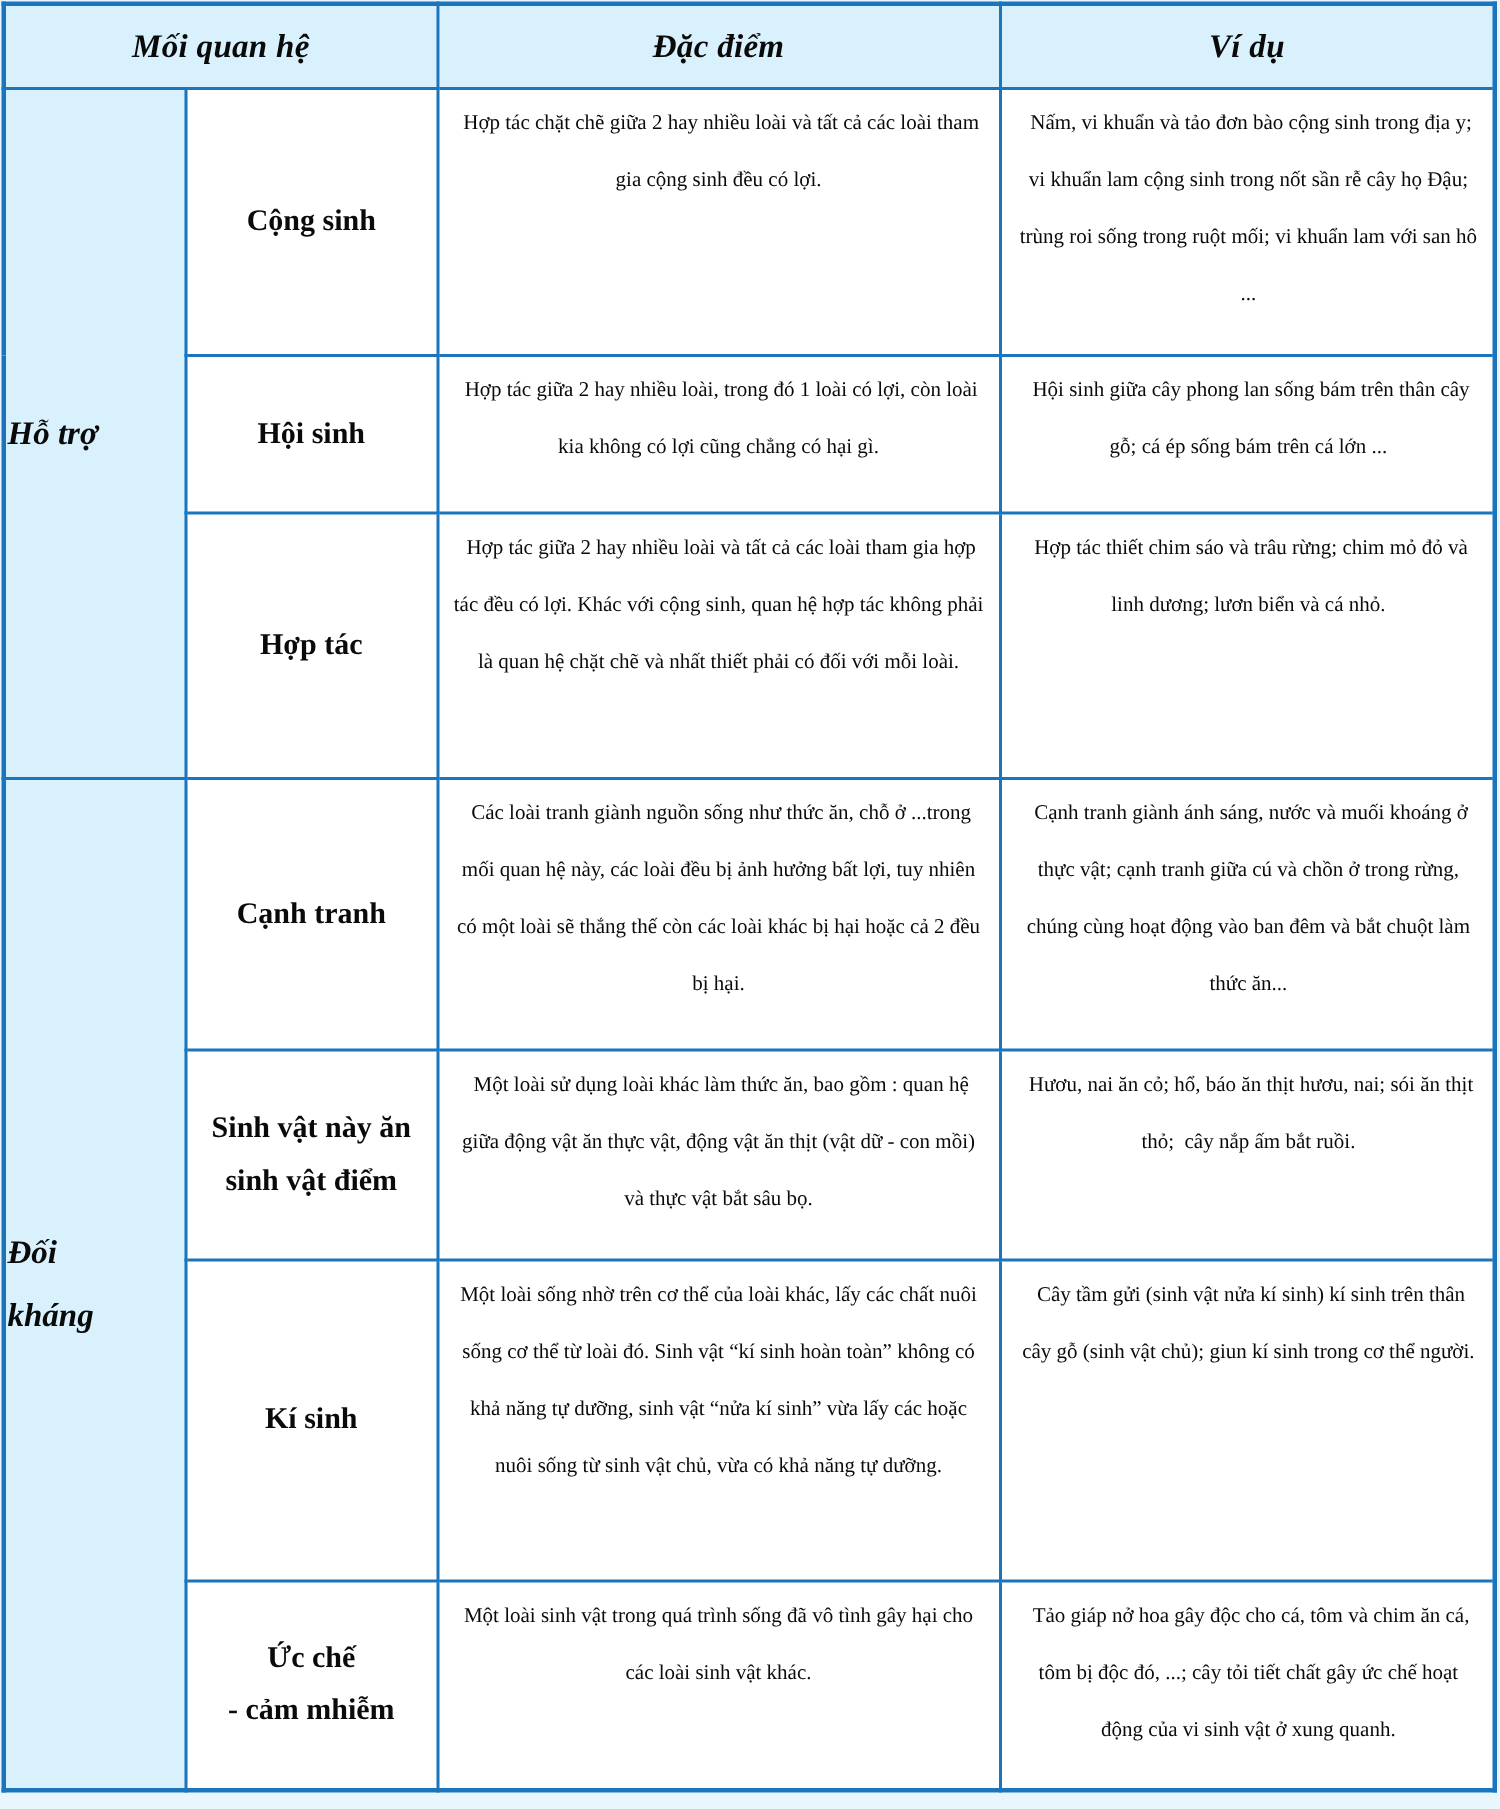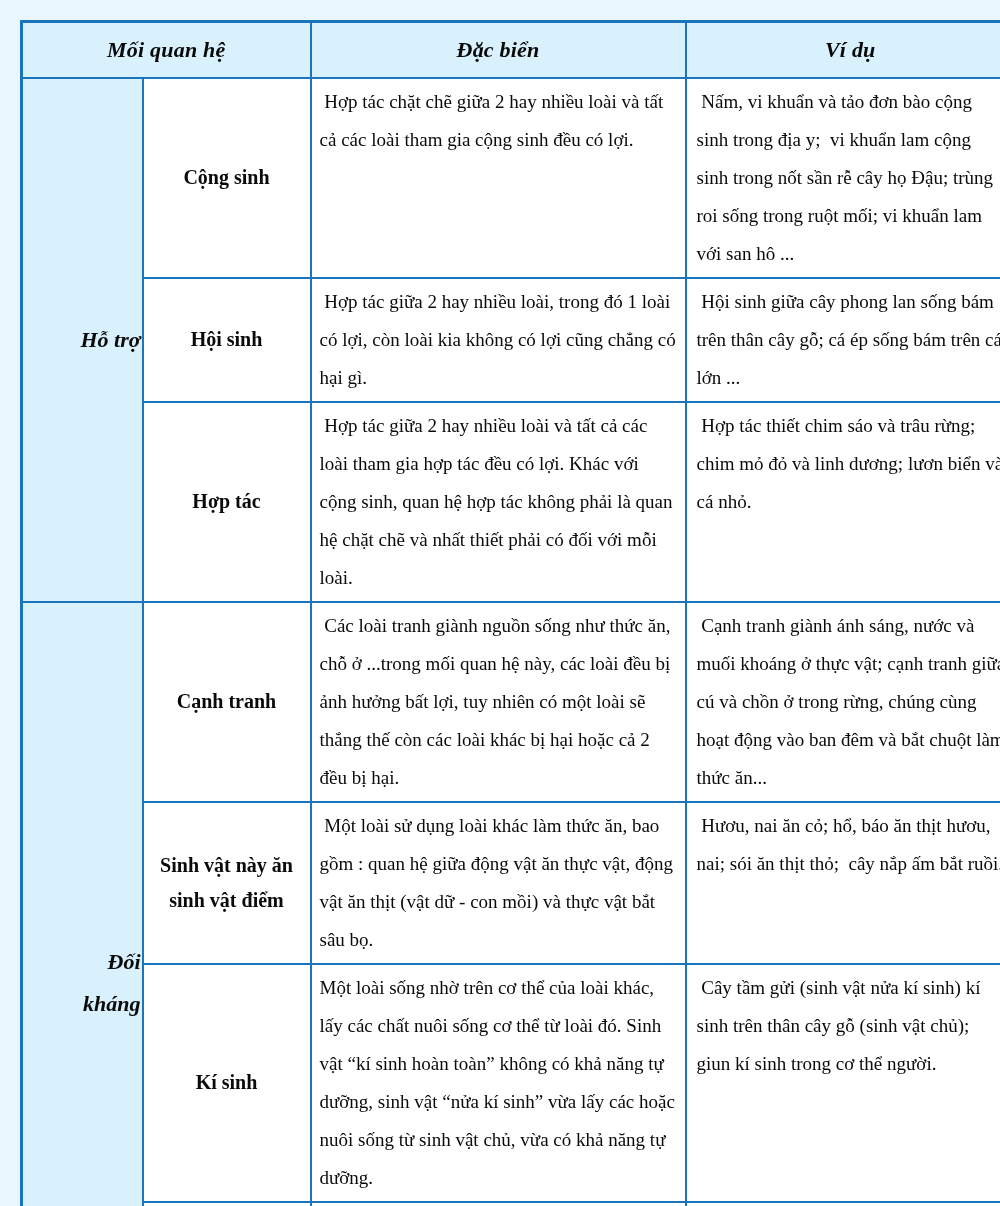--- a/index.html
+++ b/index.html
@@ -6,21 +6,21 @@
     margin: 0;
     padding: 0;
     background: #ffffff;
     font-family: "Liberation Serif", "DejaVu Serif", serif;
     color: #0a0a0a;
   }
   .page {
     width: 1000px;
     height: 1206px;
     box-sizing: border-box;
-    padding: 20px;
+    padding: 1px;
     background: #eaf6fd;
   }
   table.rel-table {
     border-collapse: collapse;
     width: 994px;
     table-layout: fixed;
     background: #ffffff;
     border: 3px solid #1b75bc;
   }
   table.rel-table th,
@@ -37,62 +37,62 @@
     text-align: center;
     vertical-align: middle;
     height: 56px;
     letter-spacing: 0.2px;
   }
   td.group {
     background: #d9f1fc;
     font-size: 22px;
     font-weight: bold;
     font-style: italic;
-    text-align: right;
+    text-align: left;
     vertical-align: middle;
     white-space: pre-wrap;
     line-height: 1.9;
   }
   td.name {
     background: #ffffff;
     font-size: 20px;
     font-weight: bold;
     text-align: center;
     vertical-align: middle;
     white-space: pre-wrap;
     line-height: 1.75;
     padding: 0 6px;
     margin-top: 24px;
   }
   td.desc, td.ex {
     background: #ffffff;
-    font-size: 19px;
+    font-size: 14px;
     line-height: 38px;
     vertical-align: top;
-    text-align: left;
+    text-align: center;
     white-space: pre-wrap;
     padding: 4px 8px 4px 8px;
   }
   td.ex { padding-left: 10px; }
 </style>
 </head>
 <body>
 
 <div class="page">
   <table class="rel-table">
     <colgroup>
       <col style="width:121px">
       <col style="width:168px">
       <col style="width:375px">
       <col style="width:330px">
     </colgroup>
     <thead>
       <tr style="height:56px">
         <th class="hdr" colspan="2">Mối quan hệ</th>
-        <th class="hdr">Đặc biển</th>
+        <th class="hdr">Đặc điểm</th>
         <th class="hdr">Ví dụ</th>
       </tr>
     </thead>
     <tbody>
       <tr style="height:178px">
         <td class="group" rowspan="3">Hỗ trợ</td>
         <td class="name">Cộng sinh</td>
         <td class="desc"> Hợp tác chặt chẽ giữa 2 hay nhiều loài và tất cả các loài tham gia cộng sinh đều có lợi.</td>
         <td class="ex"> Nấm, vi khuẩn và tảo đơn bào cộng sinh trong địa y;  vi khuẩn lam cộng sinh trong nốt sần rễ cây họ Đậu; trùng roi sống trong ruột mối; vi khuẩn lam với san hô ...</td>
       </tr>

